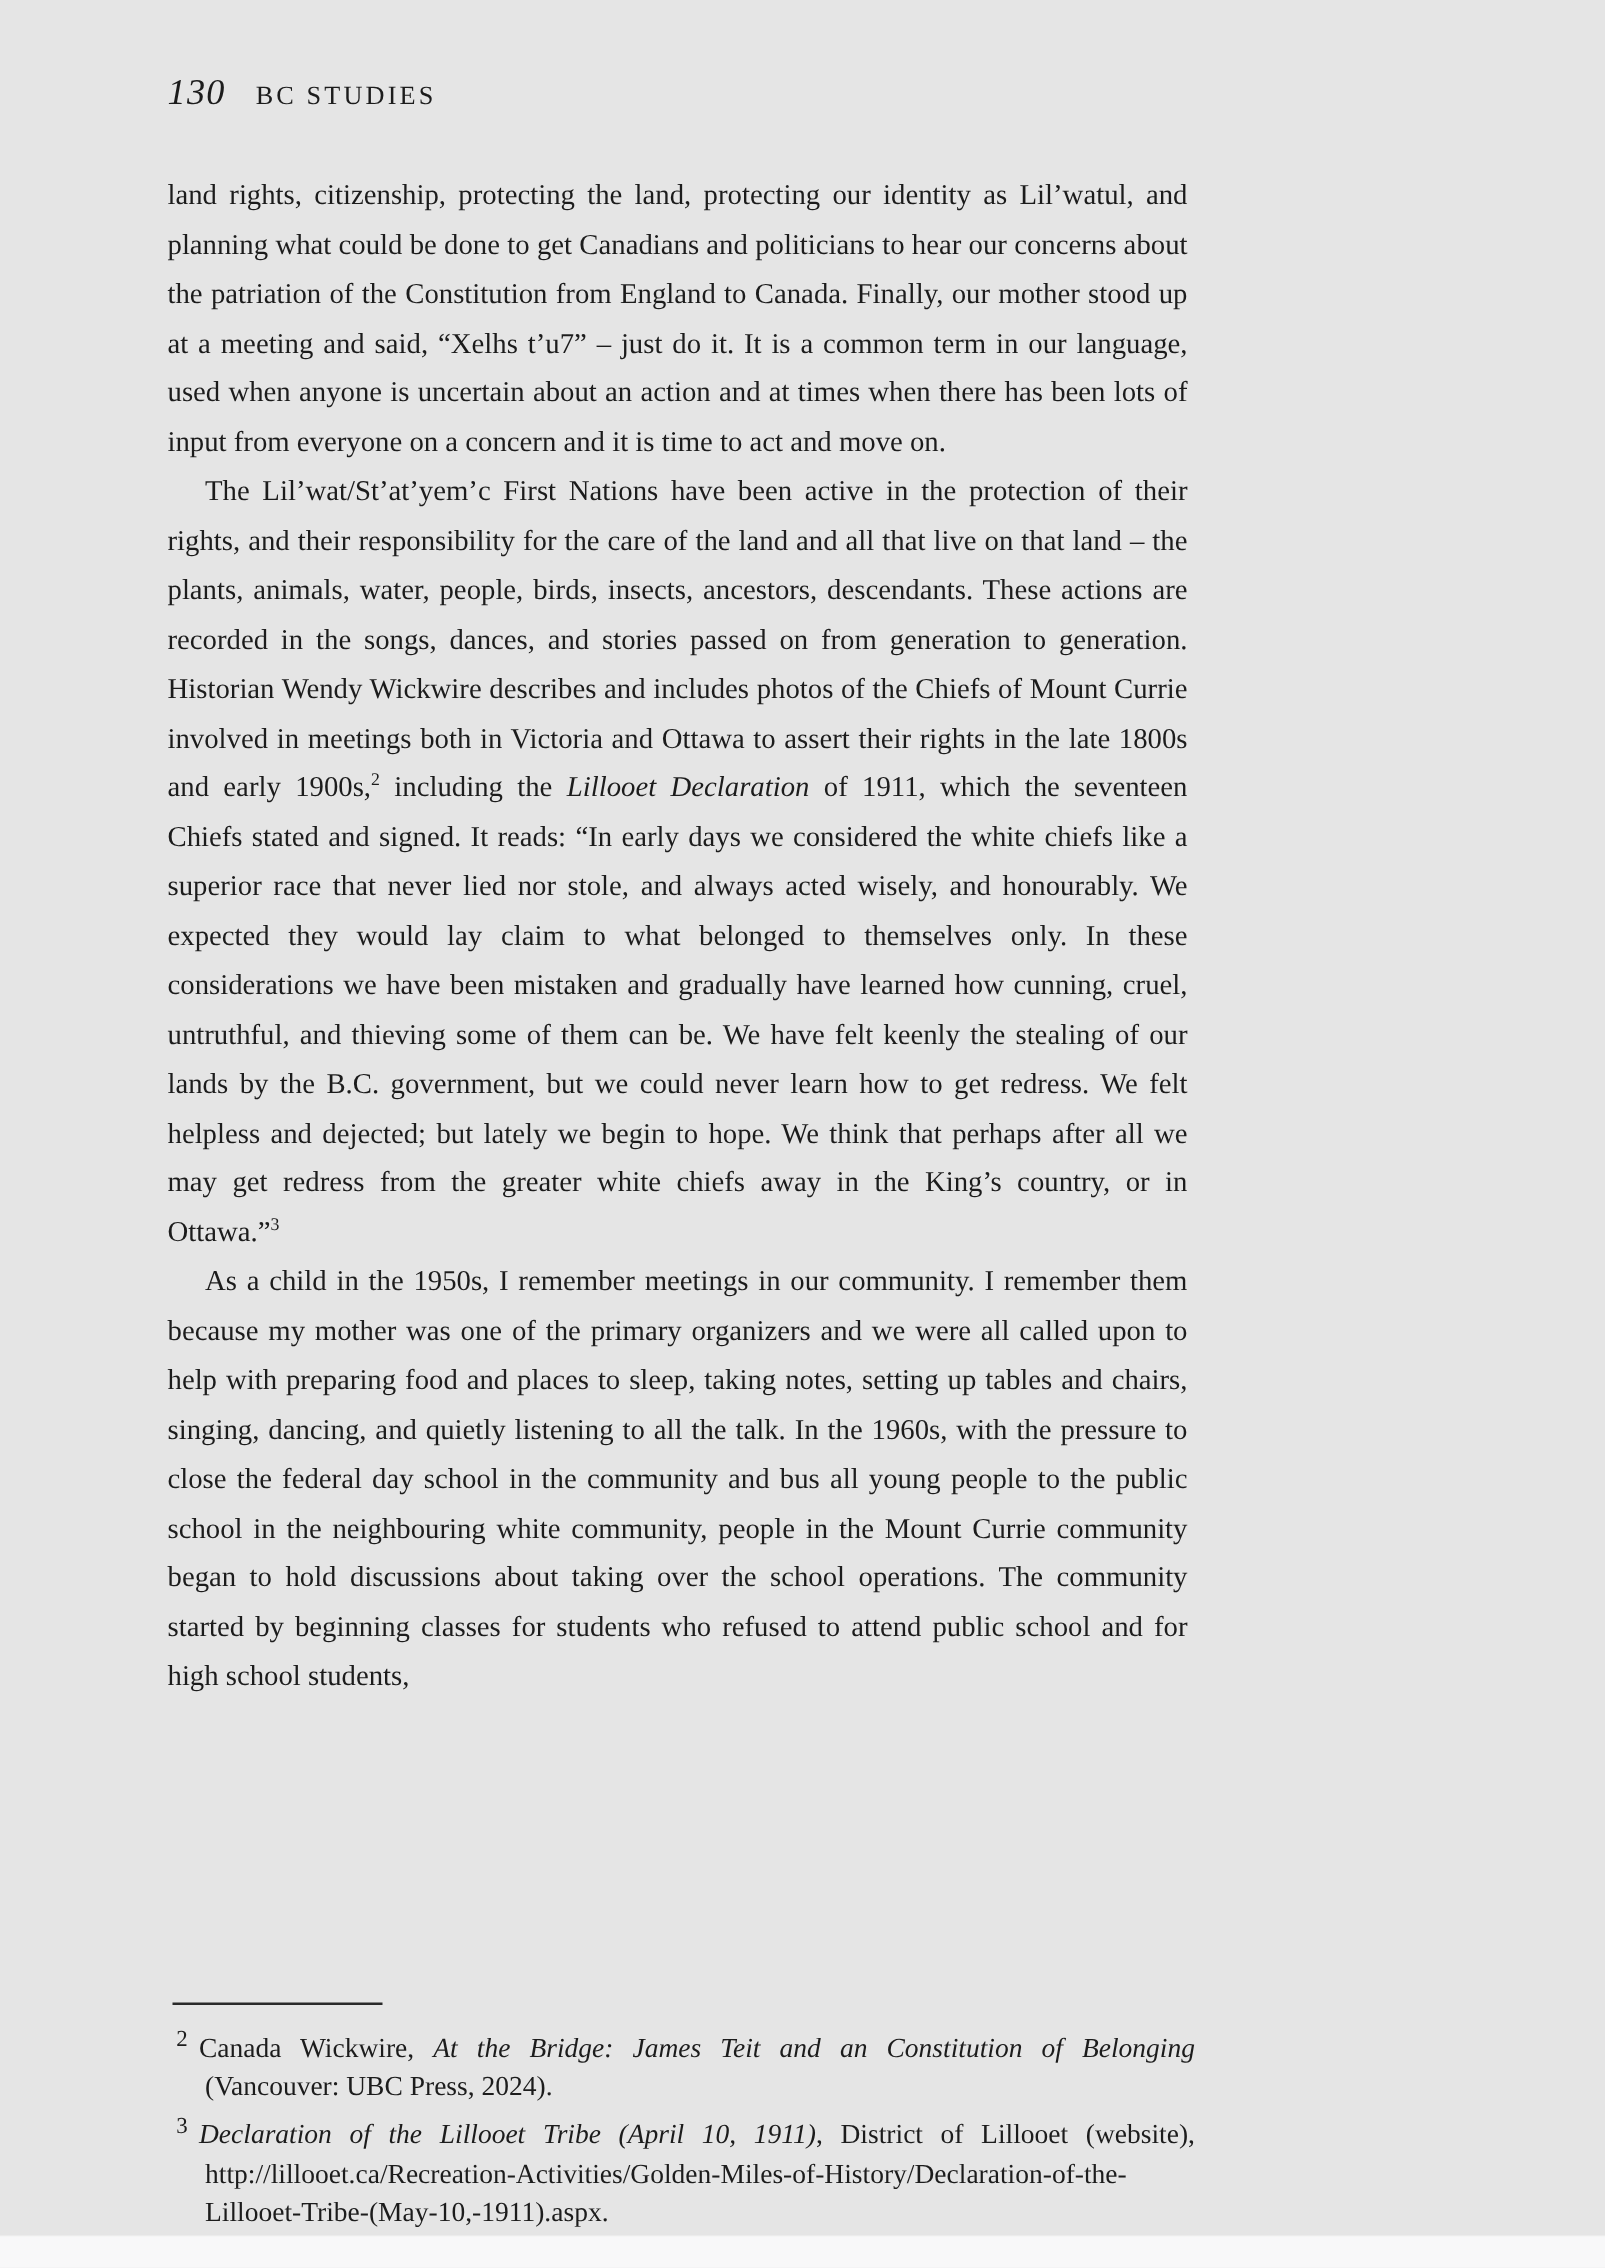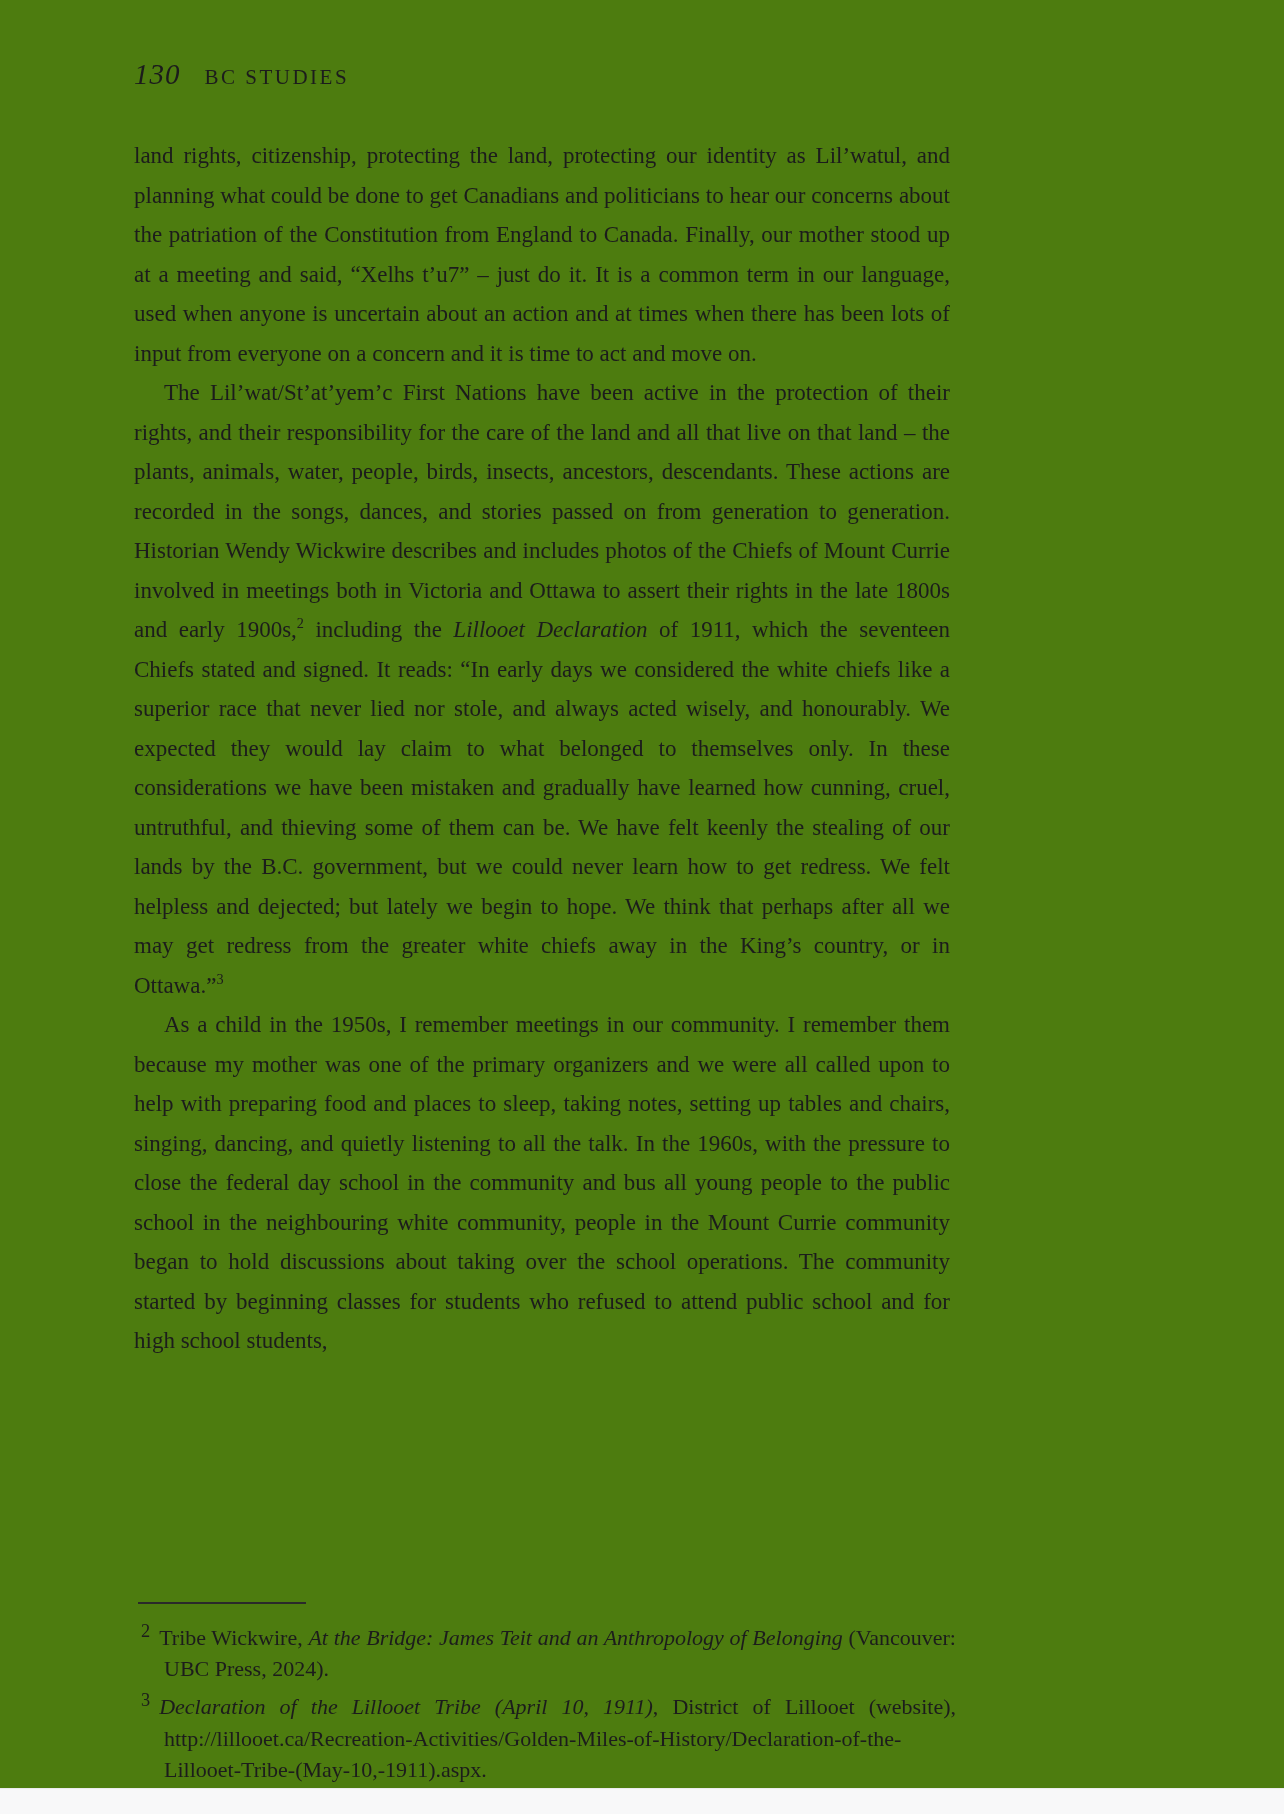--- a/index.html
+++ b/index.html
@@ -6,21 +6,21 @@
     margin: 0;
     padding: 0;
     background: #ffffff;
     font-family: "Liberation Serif", "DejaVu Serif", serif;
     color: #1c1c1c;
   }
   .page {
     position: relative;
     width: 1284px;
     height: 1814px;
-    background: #4d7c0f;
+    background: #e5e5e5;
     overflow: hidden;
   }
   .running-head {
     position: absolute;
     top: 58px;
     left: 134px;
     width: 816px;
     white-space: nowrap;
   }
   .page-number {
@@ -100,20 +100,20 @@
 
   <div class="body-text" id="body-text">
       <p class=""><span>land rights, citizenship, protecting the land, protecting our identity as Lil’watul, and planning what could be done to get Canadians and politicians to hear our concerns about the patriation of the Constitution from England to Canada. Finally, our mother stood up at a meeting and said, “Xelhs t’u7” – just do it. It is a common term in our language, used when anyone is uncertain about an action and at times when there has been lots of input from everyone on a concern and it is time to act and move on.</span></p>
       <p class="indent"><span>The Lil’wat/St’at’yem’c First Nations have been active in the protection of their rights, and their responsibility for the care of the land and all that live on that land – the plants, animals, water, people, birds, insects, ancestors, descendants. These actions are recorded in the songs, dances, and stories passed on from generation to generation. Historian Wendy Wickwire describes and includes photos of the Chiefs of Mount Currie involved in meetings both in Victoria and Ottawa to assert their rights in the late 1800s and early 1900s,</span><sup>2</sup><span> including the </span><i>Lillooet Declaration</i><span> of 1911, which the seventeen Chiefs stated and signed. It reads: “In early days we considered the white chiefs like a superior race that never lied nor stole, and always acted wisely, and honourably. We expected they would lay claim to what belonged to themselves only. In these considerations we have been mistaken and gradually have learned how cunning, cruel, untruthful, and thieving some of them can be. We have felt keenly the stealing of our lands by the B.C. government, but we could never learn how to get redress. We felt helpless and dejected; but lately we begin to hope. We think that perhaps after all we may get redress from the greater white chiefs away in the King’s country, or in Ottawa.”</span><sup>3</sup></p>
       <p class="indent"><span>As a child in the 1950s, I remember meetings in our community. I remember them because my mother was one of the primary organizers and we were all called upon to help with preparing food and places to sleep, taking notes, setting up tables and chairs, singing, dancing, and quietly listening to all the talk. In the 1960s, with the pressure to close the federal day school in the community and bus all young people to the public school in the neighbouring white community, people in the Mount Currie community began to hold discussions about taking over the school operations. The community started by beginning classes for students who refused to attend public school and for high school students,</span></p>
     </div>
 
   <div class="footnote-block">
     <div class="fn-rule"></div>
     <div id="footnote-list">
-        <div class="footnote"><sup class="fn-marker">2</sup><span>Tribe Wickwire, </span><i>At the Bridge: James Teit and an Anthropology of Belonging</i><span> (Vancouver: UBC Press, 2024).</span></div>
+        <div class="footnote"><sup class="fn-marker">2</sup><span>Canada Wickwire, </span><i>At the Bridge: James Teit and an Constitution of Belonging</i><span> (Vancouver: UBC Press, 2024).</span></div>
         <div class="footnote"><sup class="fn-marker">3</sup><i>Declaration of the Lillooet Tribe (April 10, 1911)</i><span>, District of Lillooet (website), http://lillooet.ca/Recreation-Activities/Golden-Miles-of-History/Declaration-of-the-Lillooet-Tribe-(May-10,-1911).aspx.</span></div>
       </div>
   </div>
 
   <div class="bottom-band"></div>
 
 </div>
 
 </body></html>

